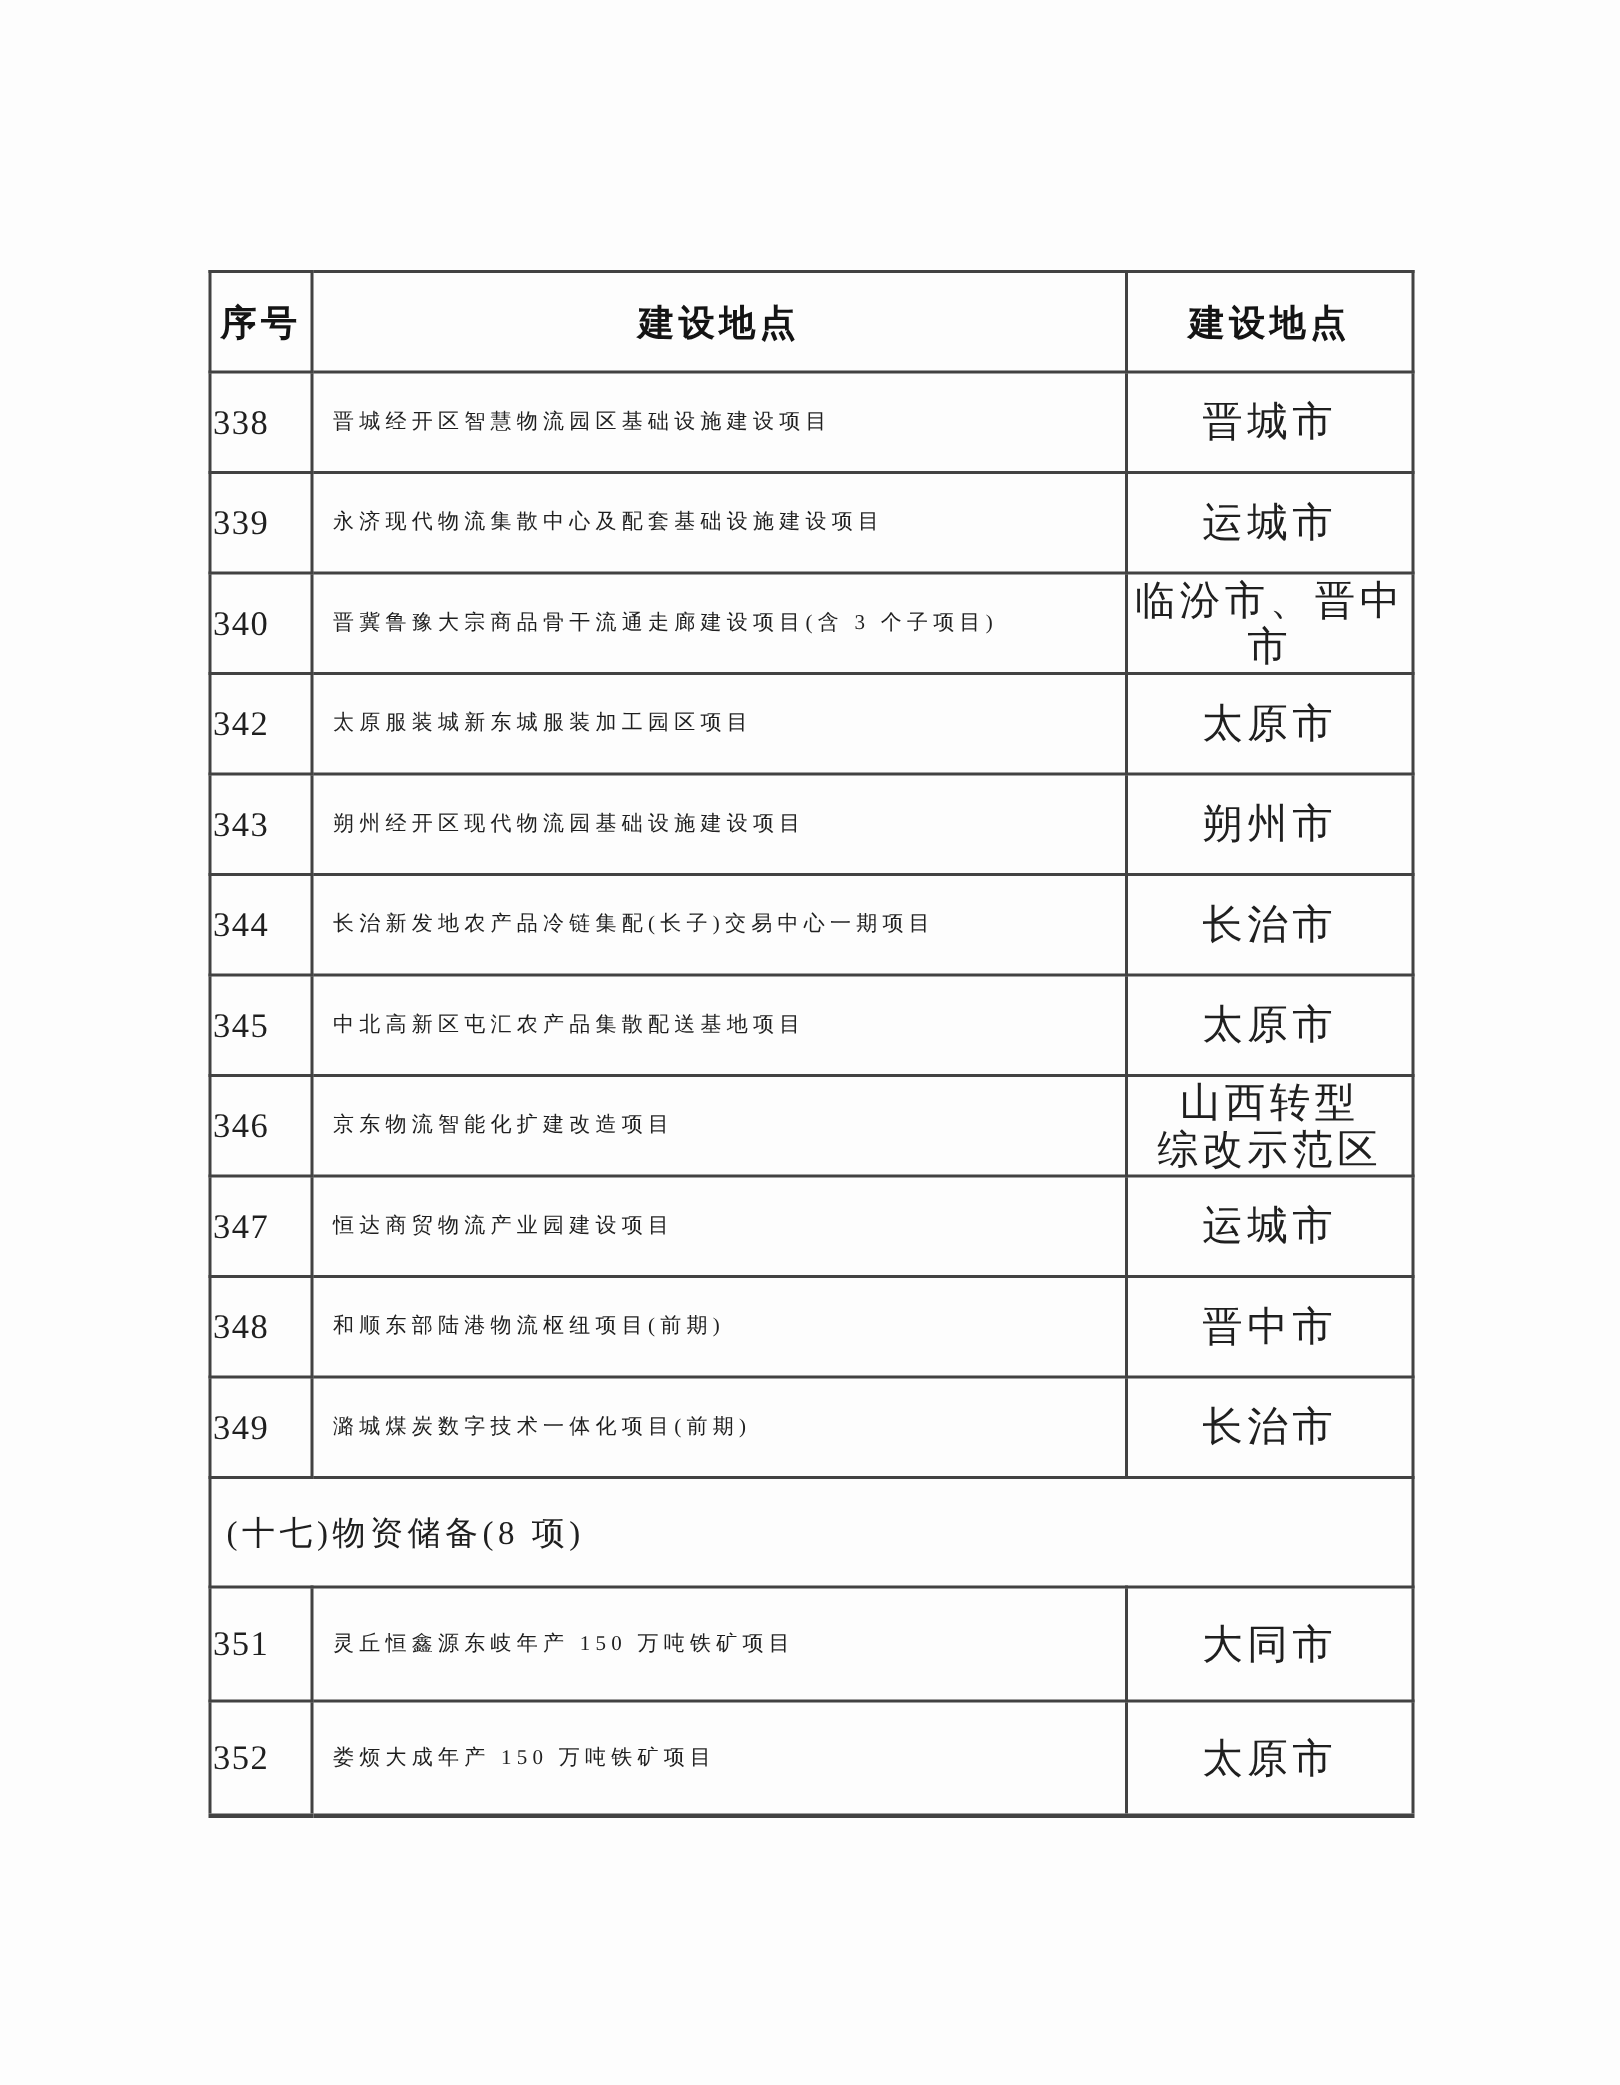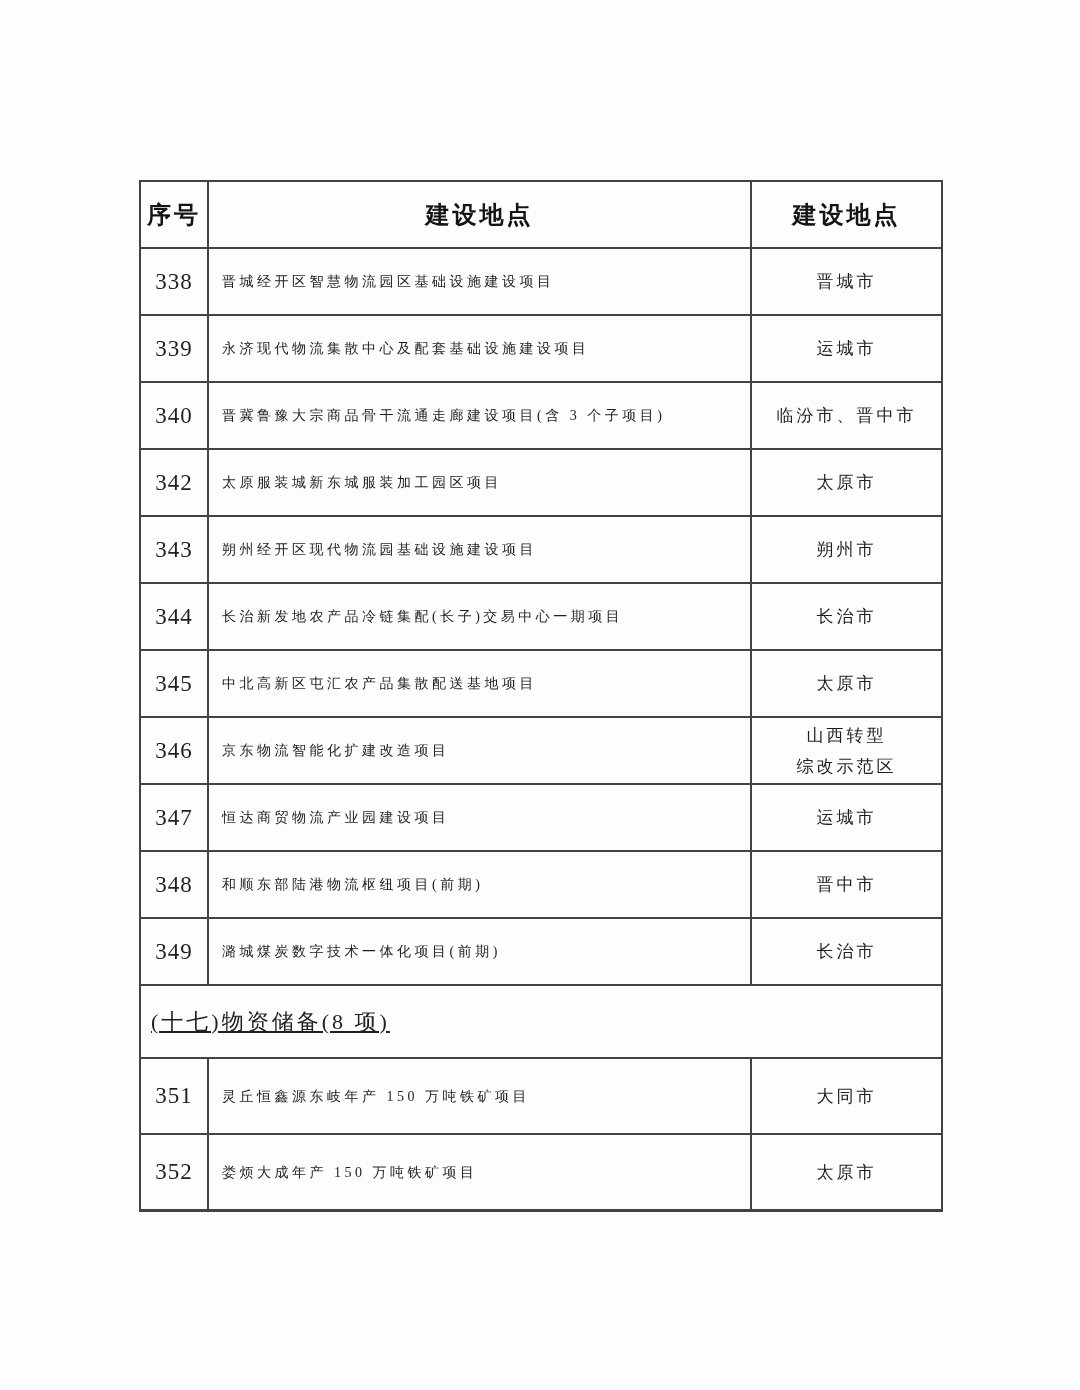--- a/index.html
+++ b/index.html
@@ -43,44 +43,43 @@
     font-family: "Liberation Sans", "DejaVu Sans", sans-serif;
     font-weight: 700;
     font-size: 24px;
     letter-spacing: 3px;
     text-align: center;
     color: #141414;
   }
 
   td.serial {
     height: 63px;
-    text-align: center;
+    text-align: left;
     font-size: 23px;
     letter-spacing: 1px;
   }
   td.name {
     text-align: left;
     padding: 4px 10px 4px 13px;
     font-size: 14px;
     letter-spacing: 3.5px;
     line-height: 31px;
   }
   td.location {
     text-align: center;
-    font-size: 17px;
+    font-size: 27px;
     letter-spacing: 3px;
     line-height: 31px;
   }
   td.section-cell {
     height: 63px;
     text-align: left;
     padding: 4px 10px;
     font-size: 22px;
     letter-spacing: 3px;
-    text-decoration: underline;
   }
   tr.tall td { height: 66px; margin-top: 16px; }
 </style>
 </head>
 <body>
 
 <div class="page">
   <table class="doc-table">
     <colgroup>
       <col class="c-serial">

